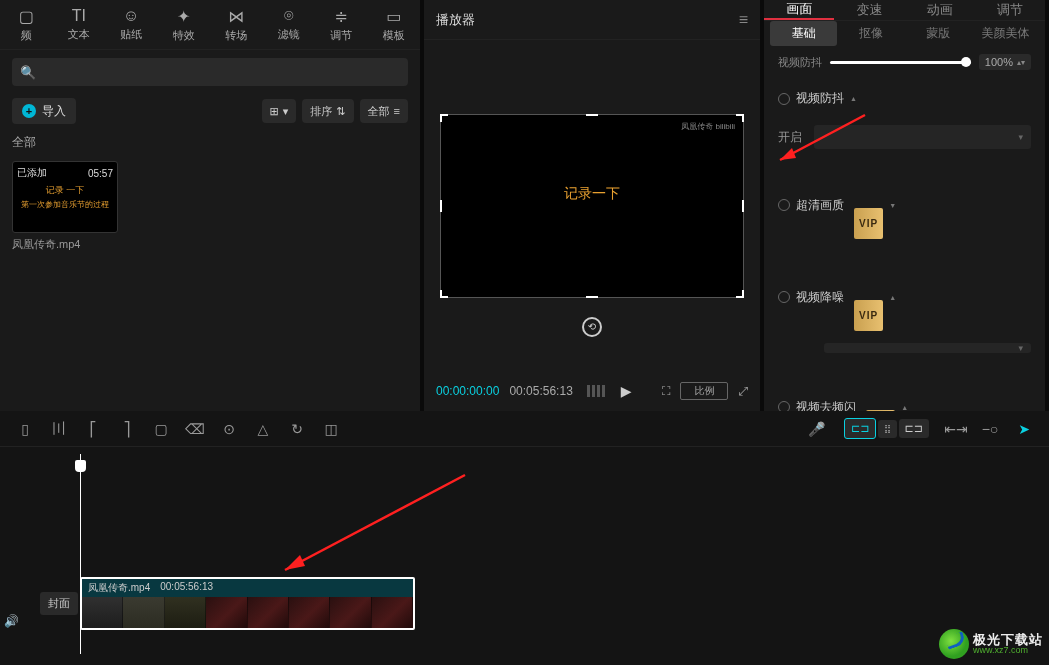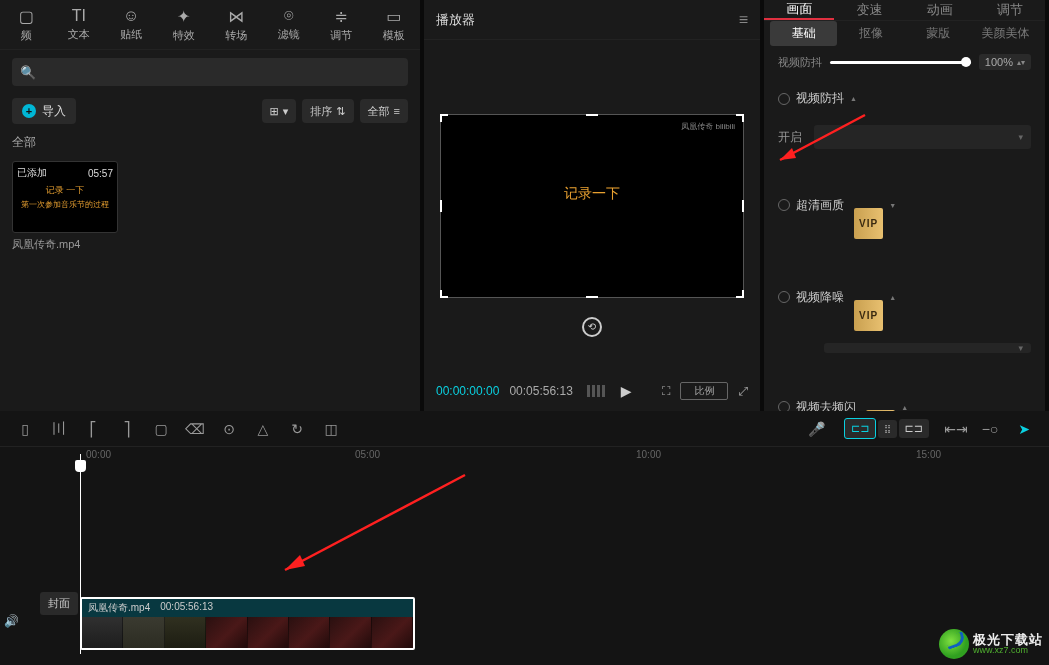--- a/index.html
+++ b/index.html
@@ -306,26 +306,20 @@
     <div class="tl-tool">🎤</div>
     <div class="tl-right-group">
       <div class="tl-chip active">⊏⊐</div>
       <div class="tl-chip">⁞⁞</div>
       <div class="tl-chip">⊏⊐</div>
     </div>
     <div class="tl-tool" style="margin-left:10px">⇤⇥</div>
     <div class="tl-tool">−○</div>
     <div class="tl-tool" style="color:#0ad0e0">➤</div>
   </div>
-  <div class="ruler">
-    <span class="tk" style="left:86px">00:00</span>
-    <span class="tk" style="left:355px">05:00</span>
-    <span class="tk" style="left:636px">10:00</span>
-    <span class="tk" style="left:916px">15:00</span>
-  </div>
   <div class="track-area">
     <div class="clip">
       <div class="clip-head">
         <span>凤凰传奇.mp4</span>
         <span>00:05:56:13</span>
       </div>
       <div class="clip-thumbs">
         <div></div>
           <div></div>
           <div></div>

